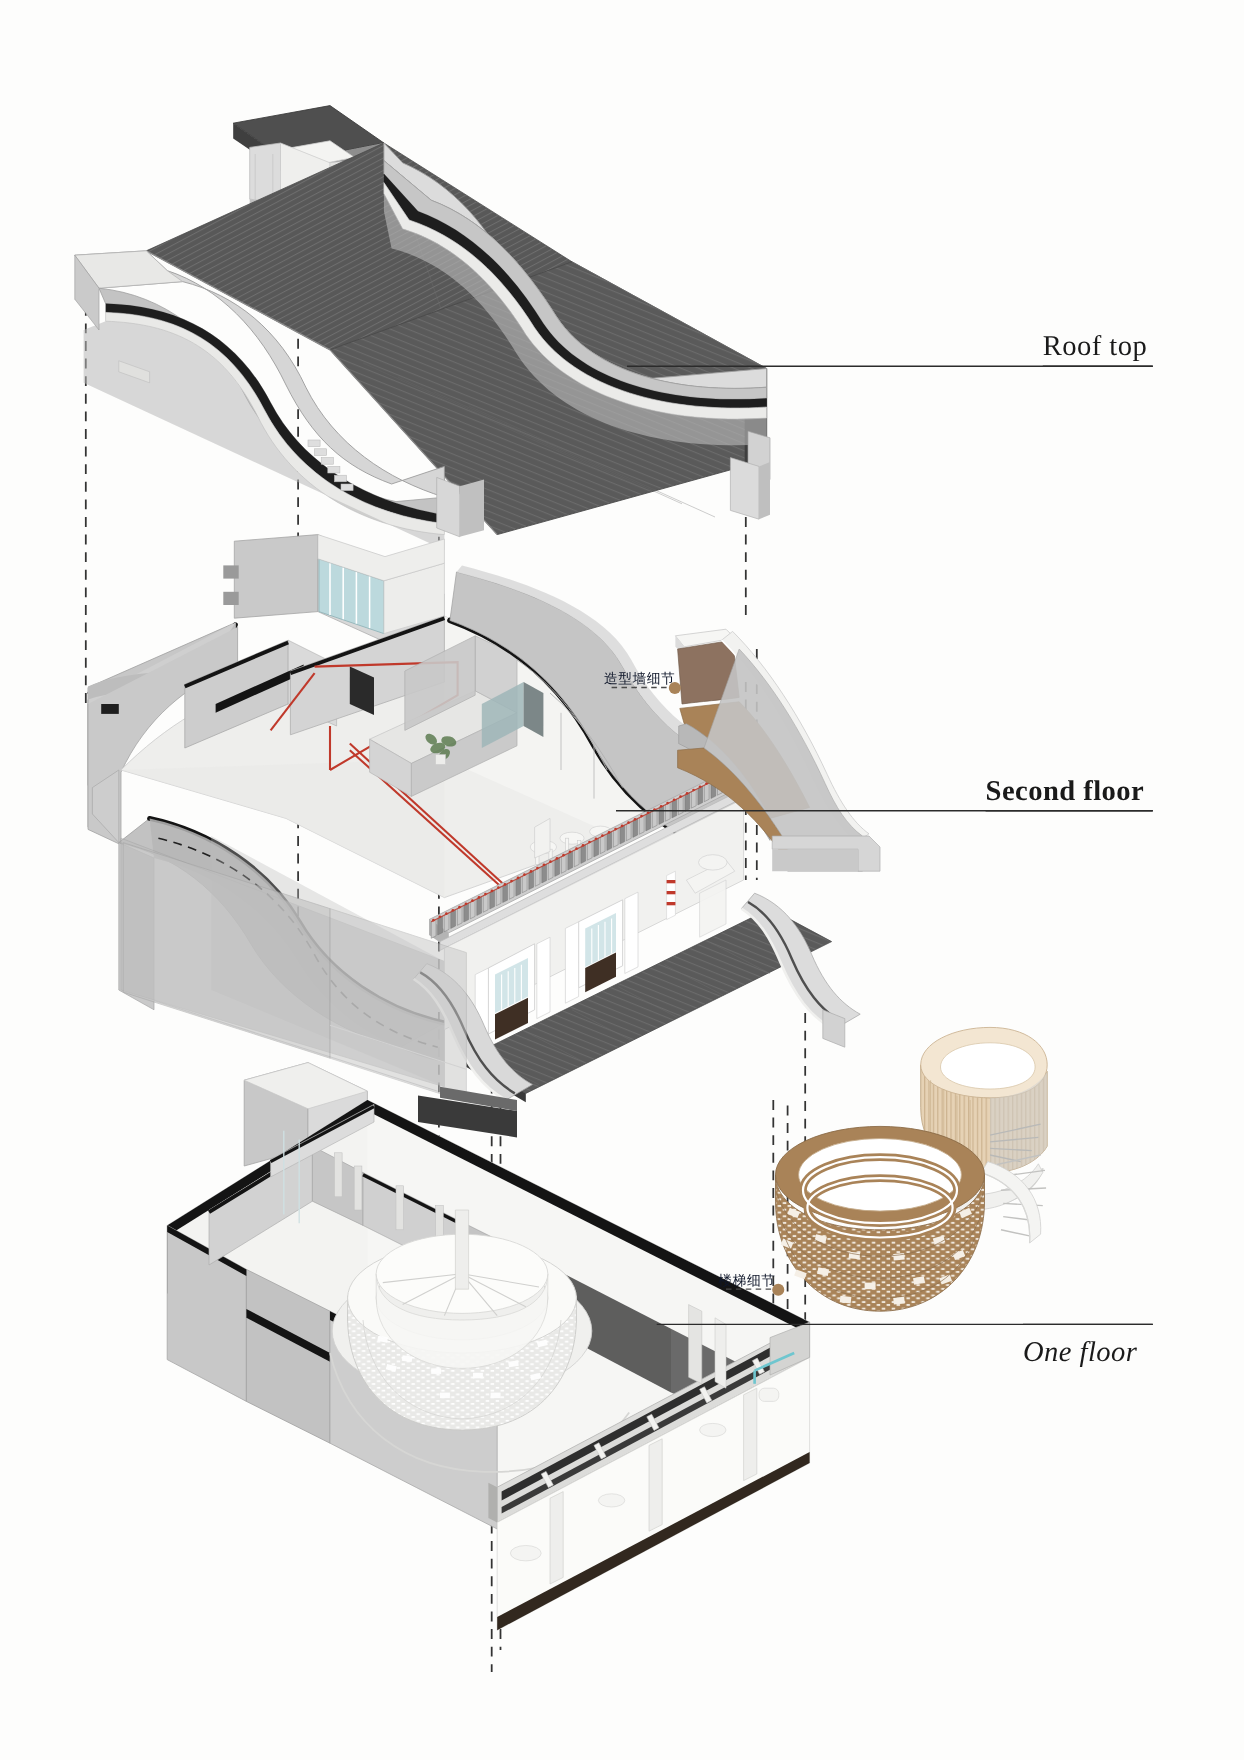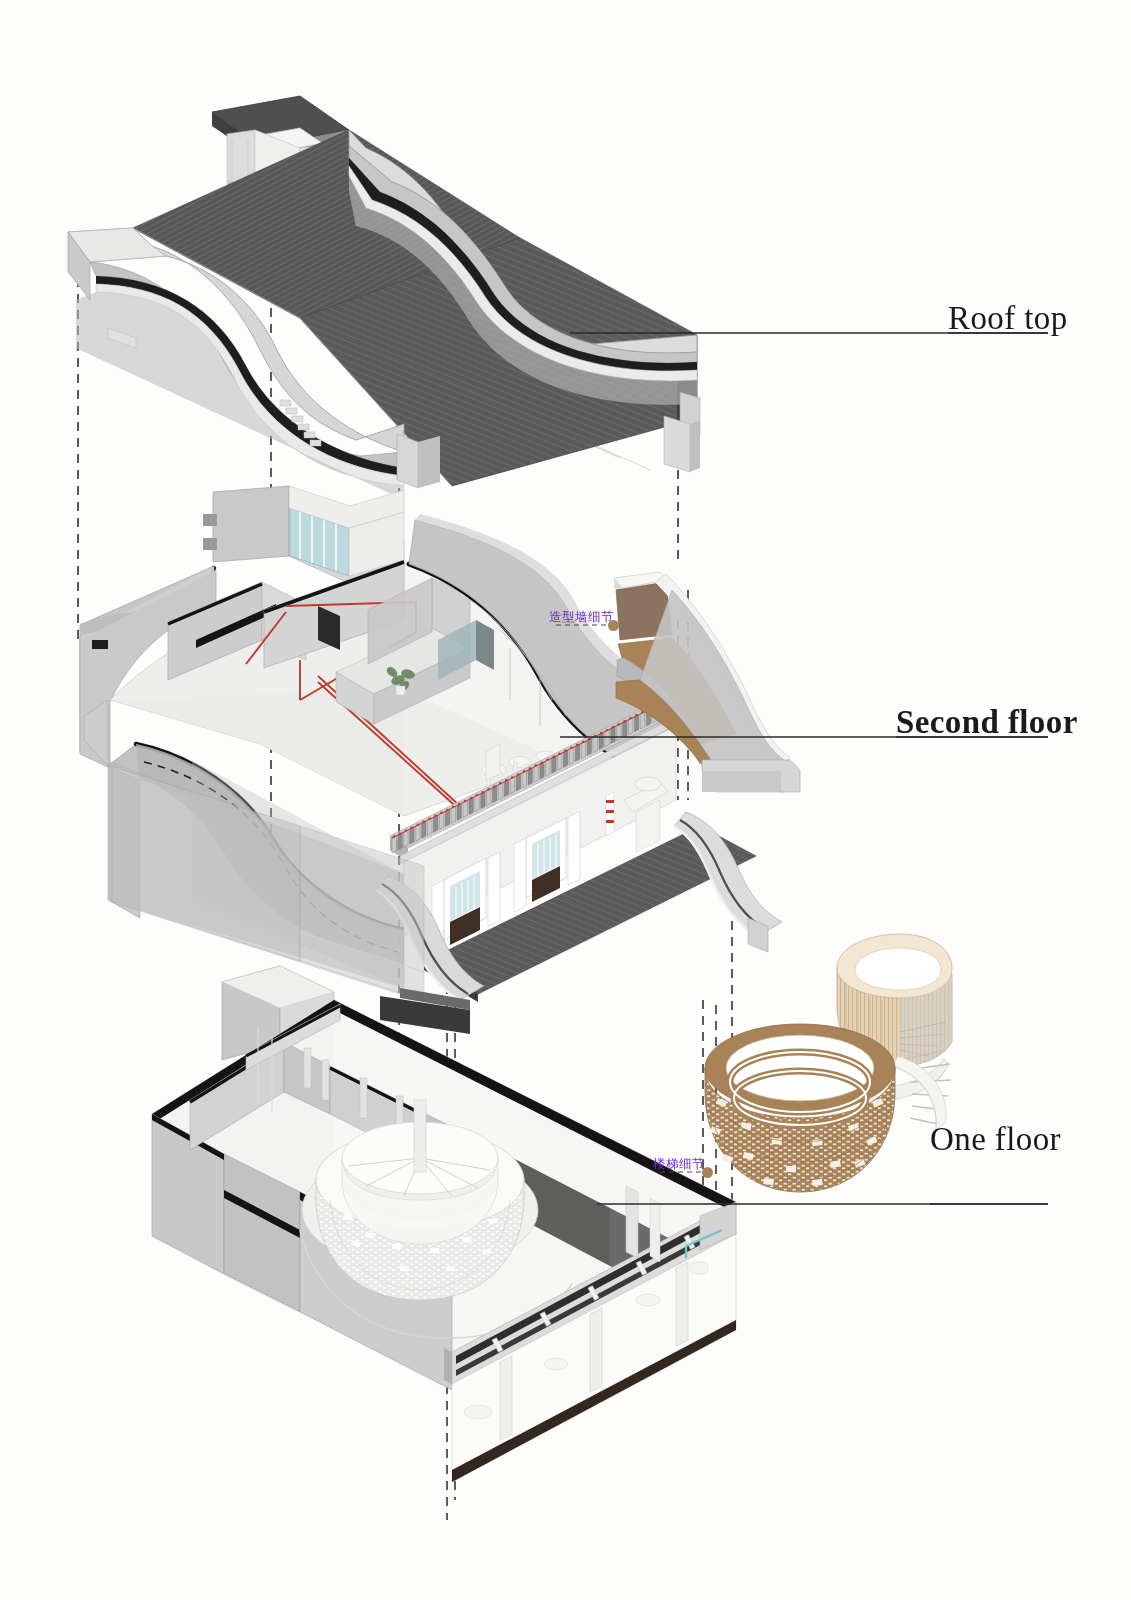--- a/index.html
+++ b/index.html
@@ -12,24 +12,24 @@
   #stage{position:absolute;inset:0;}
   svg.layer{position:absolute;left:0;top:0;width:1131px;height:1600px;overflow:visible;}
 
   .lbl{
     position:absolute;
     font-family:"Liberation Serif","DejaVu Serif",serif;
     color:#1a1a1a;
     white-space:nowrap;
     letter-spacing:0.4px;
   }
-  .lbl-major{font-size:33px;}
+  .lbl-major{font-size:26px;}
   .lbl-cn{
     font-family:"DejaVu Sans","Liberation Sans",sans-serif;
-    font-size:12.5px;color:#6d28d9;letter-spacing:0.5px;
+    font-size:12.5px;color:#0f172a;letter-spacing:0.5px;
   }
   .callout-dot{
     position:absolute;width:11px;height:11px;border-radius:50%;
     background:#a98358;
   }
 </style>
 </head>
 <body>
 
 <div id="stage">
@@ -768,21 +768,21 @@
       <path d="M948,333 L1048,333"></path>
       <path d="M896,737 L1048,737"></path>
       <path d="M930,1204 L1048,1204"></path>
     </g>
   </svg>
 
   <div class="lbl lbl-major" style="left:948px;top:300px;">Roof top</div>
 
   <div class="lbl lbl-major" style="left:896px;top:704px;font-weight:bold;">Second floor</div>
 
-  <div class="lbl lbl-major" style="left:930px;top:1121px;">One floor</div>
+  <div class="lbl lbl-major" style="left:930px;top:1214px;font-style:italic;">One floor</div>
 
   <div class="lbl lbl-cn" style="left:549px;top:609px;">造型墙细节</div>
   <div class="callout-dot" style="left:608px;top:620px;"></div>
 
   <div class="lbl lbl-cn" style="left:653px;top:1156px;">楼梯细节</div>
   <div class="callout-dot" style="left:702px;top:1167px;"></div>
 
 </div>
 
 </body></html>

